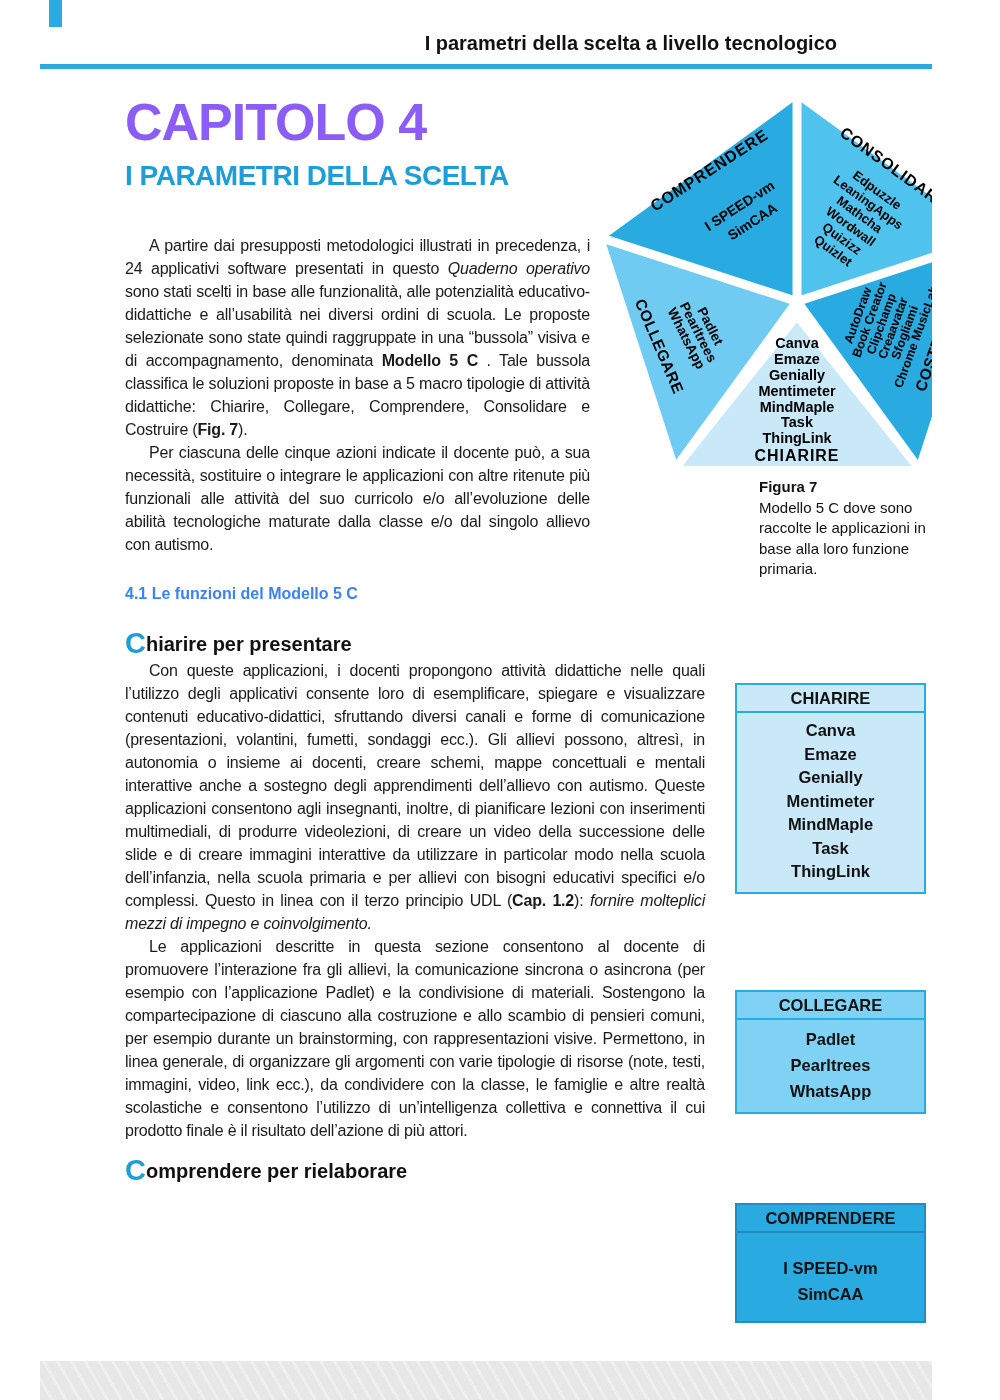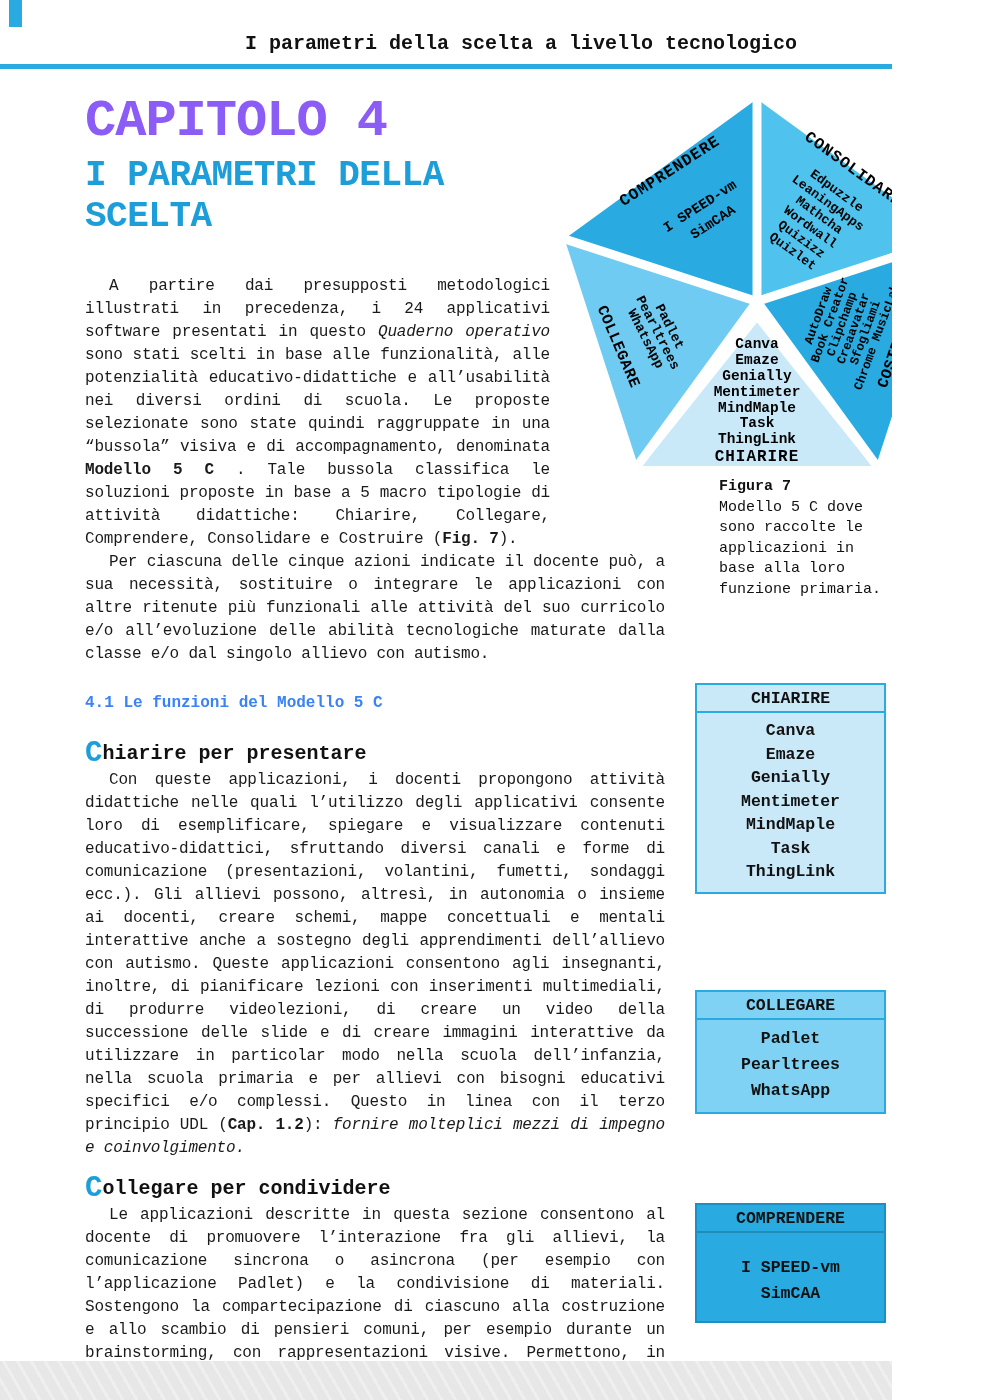--- a/index.html
+++ b/index.html
@@ -1,30 +1,30 @@
 <!DOCTYPE html>
 <html><head>
 <meta charset="utf-8">
 <style>
   html,body{margin:0;padding:0;background:#fff;}
   .page{position:relative;width:892px;height:1400px;background:#fff;overflow:hidden;
-        font-family:Liberation Mono, monospace;color:#1a1a1a;}
+        font-family:Liberation Sans, sans-serif;color:#1a1a1a;margin-left:40px;}
   
   .corner-tab{position:absolute;left:9px;top:0;width:13px;height:27px;background:#29abe2;}
   .runhead{position:absolute;top:0;left:0;width:100%;}
   .runhead-text{text-align:right;padding:32px 95px 9px 0;font-size:20px;font-weight:bold;color:#111;}
   .rule{height:5px;background:#29abe2;width:100%;}
   
   .content{position:absolute;left:85px;top:95px;width:580px;}
   .figure{float:right;width:386px;height:428px;margin:2px -285px 0 14px;position:relative;}
   .figure svg{display:block;}
   .caption{position:absolute;left:155px;top:380px;width:178px;font-size:15px;line-height:20.5px;color:#111;}
   .caption .cap-label{font-weight:bold;}
   h1.kicker{margin:0 0 6px 0;font-size:52px;line-height:54px;font-weight:bold;color:#8b5cf6;letter-spacing:-1px;}
-  h2.chapter{margin:0 0 38px 0;font-size:36px;line-height:41px;font-weight:bold;color:#1d9ed9;letter-spacing:-0.5px;}
+  h2.chapter{margin:0 0 38px 0;font-size:28px;line-height:41px;font-weight:bold;color:#1d9ed9;letter-spacing:-0.5px;}
   p.body{margin:0;font-size:16px;line-height:23px;text-align:justify;text-indent:24px;letter-spacing:-0.2px;}
   h3.s41{margin:24px 0 22px 0;font-size:16px;line-height:27px;font-weight:bold;color:#3b82f6;}
   h4.sub{margin:14px 0 0 0;font-size:20px;line-height:30px;font-weight:bold;color:#111;}
   h4.sub .dc{font-size:29px;color:#1d9ed9;line-height:1;vertical-align:-2px;}
   
   .sidebox{position:absolute;left:695px;width:187px;text-align:center;border:2px solid #29abe2;}
   .sidebox .bhead{font-size:16.5px;font-weight:bold;padding:4px 0 3px 0;border-bottom:2px solid #29abe2;color:#111;}
   .sidebox ul{list-style:none;margin:0;padding:6px 0 8px 0;}
   .sidebox li{font-size:16.5px;font-weight:bold;line-height:23.5px;color:#111;}
   .box-chiarire{top:683px;background:#c9e8f8;}
@@ -128,21 +128,20 @@
       </h2>
 
     <p class="body"><span>A partire dai presupposti metodologici illustrati in precedenza, i 24 applicativi software presentati in questo </span><span style="font-style: italic;">Quaderno operativo</span><span> sono stati scelti in base alle funzionalità, alle potenzialità educativo-didattiche e all’usabilità nei diversi ordini di scuola. Le proposte selezionate sono state quindi raggruppate in una “bussola” visiva e di accompagnamento, denominata </span><span style="font-weight: bold;">Modello 5 C</span><span> . Tale bussola classifica le soluzioni proposte in base a 5 macro tipologie di attività didattiche: Chiarire, Collegare, Comprendere, Consolidare e Costruire (</span><span style="font-weight: bold;">Fig. 7</span><span>).</span></p>
     <p class="body"><span>Per ciascuna delle cinque azioni indicate il docente può, a sua necessità, sostituire o integrare le applicazioni con altre ritenute più funzionali alle attività del suo curricolo e/o all’evoluzione delle abilità tecnologiche maturate dalla classe e/o dal singolo allievo con autismo.</span></p>
 
     <h3 class="s41">4.1 Le funzioni del Modello 5 C</h3>
 
     <h4 class="sub"><span class="dc">C</span><span>hiarire per presentare</span></h4>
     <p class="body"><span>Con queste applicazioni, i docenti propongono attività didattiche nelle quali l’utilizzo degli applicativi consente loro di esemplificare, spiegare e visualizzare contenuti educativo-didattici, sfruttando diversi canali e forme di comunicazione (presentazioni, volantini, fumetti, sondaggi ecc.). Gli allievi possono, altresì, in autonomia o insieme ai docenti, creare schemi, mappe concettuali e mentali interattive anche a sostegno degli apprendimenti dell’allievo con autismo. Queste applicazioni consentono agli insegnanti, inoltre, di pianificare lezioni con inserimenti multimediali, di produrre videolezioni, di creare un video della successione delle slide e di creare immagini interattive da utilizzare in particolar modo nella scuola dell’infanzia, nella scuola primaria e per allievi con bisogni educativi specifici e/o complessi. Questo in linea con il terzo principio UDL (</span><span style="font-weight: bold;">Cap. 1.2</span><span>): </span><span style="font-style: italic;">fornire molteplici mezzi di impegno e coinvolgimento.</span></p>
 
-    <h4 class="sub"><span class="dc">C</span><span>ollegare per condividere</span></h4>
     <p class="body"><span>Le applicazioni descritte in questa sezione consentono al docente di promuovere l’interazione fra gli allievi, la comunicazione sincrona o asincrona (per esempio con l’applicazione Padlet) e la condivisione di materiali. Sostengono la compartecipazione di ciascuno alla costruzione e allo scambio di pensieri comuni, per esempio durante un brainstorming, con rappresentazioni visive. Permettono, in linea generale, di organizzare gli argomenti con varie tipologie di risorse (note, testi, immagini, video, link ecc.), da condividere con la classe, le famiglie e altre realtà scolastiche e consentono l’utilizzo di un’intelligenza collettiva e connettiva il cui prodotto finale è il risultato dell’azione di più attori.</span></p>
 
     <h4 class="sub"><span class="dc">C</span><span>omprendere per rielaborare</span></h4>
   </div>
 
   <aside class="sidebox box-chiarire">
     <div class="bhead">CHIARIRE</div>
     <ul>
       <li>Canva</li>
       <li>Emaze</li>

